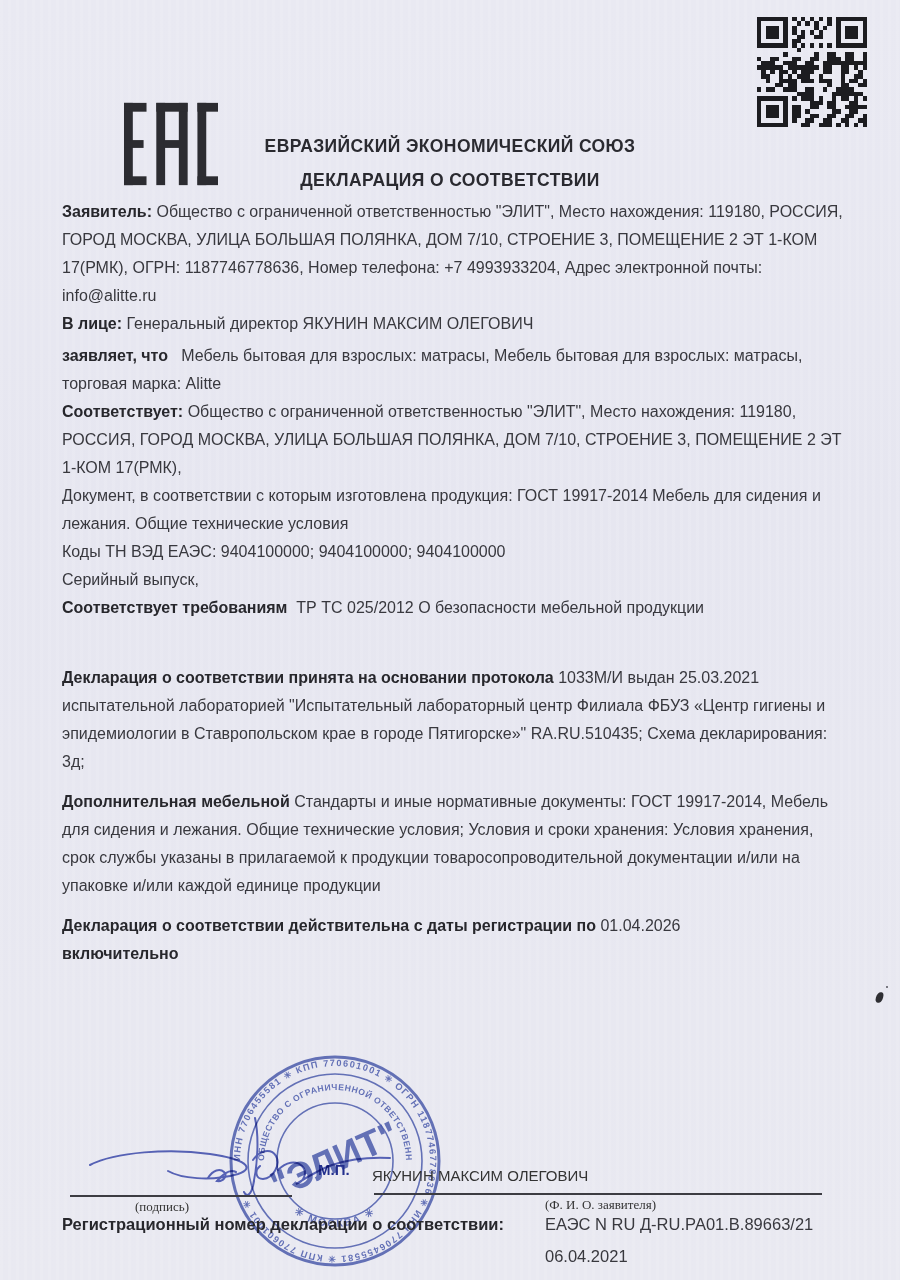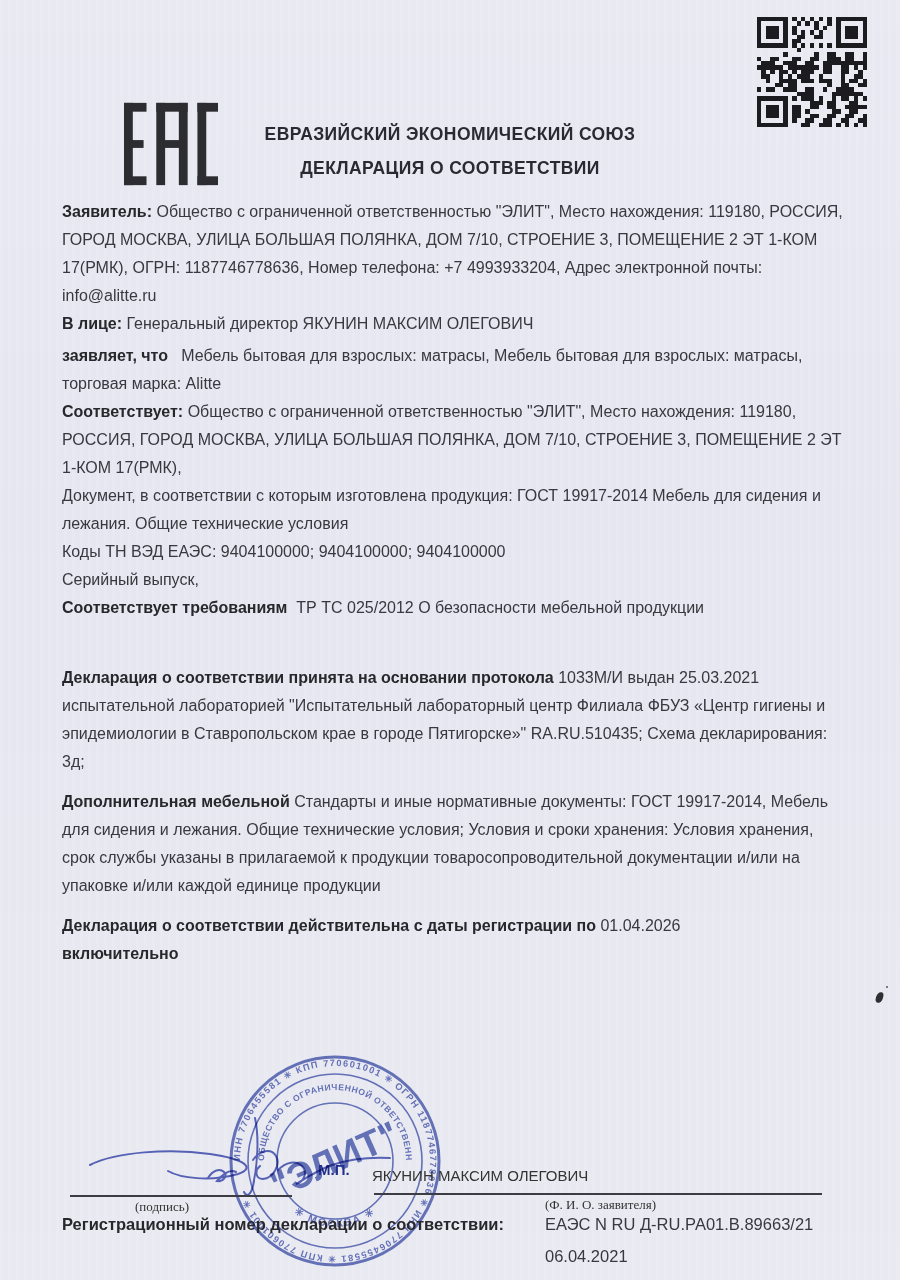--- a/index.html
+++ b/index.html
@@ -13,21 +13,21 @@
     color:#38383e;
     overflow:hidden;
   }
   
   .eac{position:absolute;left:124px;top:102px;width:94px;height:84px;}
   
   .qr{position:absolute;left:757px;top:17px;width:110px;height:110px;}
   
   .titles{position:absolute;left:0;top:124px;width:900px;text-align:center;}
   .titles .t1,.titles .t2{
-    font-weight:bold;font-size:17.5px;color:#2a2a30;letter-spacing:.4px;
+    font-weight:bold;font-size:17.5px;color:#2a2a30;letter-spacing:.4px;margin-top:12px;
   }
   .titles .t2{margin-top:13px;}
   
   .body{
     position:absolute;left:62px;top:198px;width:786px;
     font-size:16px;line-height:28px;
   }
   .body p{margin:0;white-space:pre-wrap;}
   .body p b{color:#27272c;}
   .mt4{margin-top:4px !important;}

